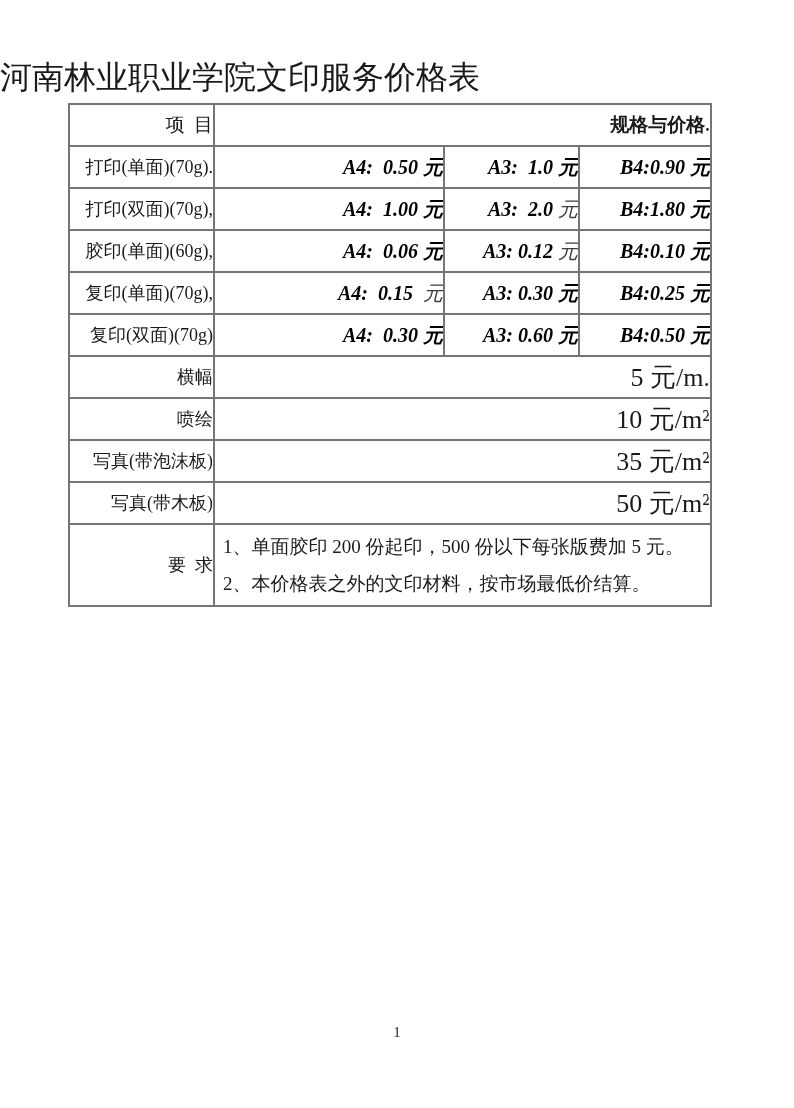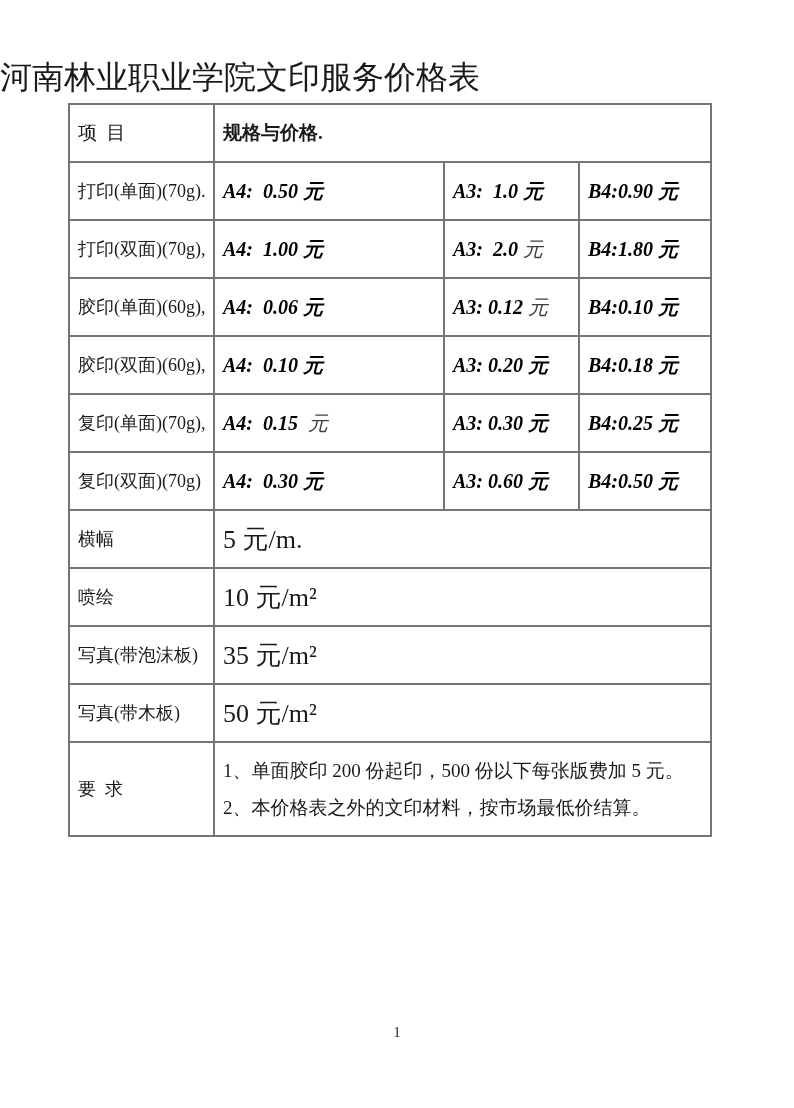--- a/index.html
+++ b/index.html
@@ -35,28 +35,28 @@
   table.price-table {
     position: absolute;
     left: 68px;
     top: 103px;
     width: 642px;
     border-collapse: collapse;
     table-layout: fixed;
   }
   table.price-table td {
     border: 2px solid #757575;
-    text-align: left;
+    text-align: right;
     vertical-align: middle;
-    padding: 8px;
+    padding: 0;
     overflow: hidden;
   }
   .header-row td { height: 40px; }
   .price-row td  { height: 40px; }
-  .merged-row td { height: 40px; }
+  .merged-row td { height: 40px; border-radius: 19px; }
   .req-row td    { height: 76px; margin-top: 39px; }
 
   .header-item {
     font-size: 19px;
     white-space: pre;
   }
   .header-spec {
     font-size: 19px;
     font-weight: 700;
     white-space: pre;
@@ -131,26 +131,20 @@
           <td class="price-cell"><span>A3:  2.0 </span><span class="unit-light">元</span></td>
           <td class="price-cell"><span>B4:1.80 </span><span>元</span></td>
         </tr>
         <tr class="price-row">
           <td class="label-cell">胶印(单面)(60g),</td>
           <td class="price-cell"><span>A4:  0.06 </span><span>元</span></td>
           <td class="price-cell"><span>A3: 0.12 </span><span class="unit-light">元</span></td>
           <td class="price-cell"><span>B4:0.10 </span><span>元</span></td>
         </tr>
         <tr class="price-row">
-          <td class="label-cell">胶印(双面)(60g),</td>
-          <td class="price-cell"><span>A4:  0.10 </span><span>元</span></td>
-          <td class="price-cell"><span>A3: 0.20 </span><span>元</span></td>
-          <td class="price-cell"><span>B4:0.18 </span><span>元</span></td>
-        </tr>
-        <tr class="price-row">
           <td class="label-cell">复印(单面)(70g),</td>
           <td class="price-cell"><span>A4:  0.15  </span><span class="unit-light">元</span></td>
           <td class="price-cell"><span>A3: 0.30 </span><span>元</span></td>
           <td class="price-cell"><span>B4:0.25 </span><span>元</span></td>
         </tr>
         <tr class="price-row">
           <td class="label-cell">复印(双面)(70g)</td>
           <td class="price-cell"><span>A4:  0.30 </span><span>元</span></td>
           <td class="price-cell"><span>A3: 0.60 </span><span>元</span></td>
           <td class="price-cell"><span>B4:0.50 </span><span>元</span></td>

